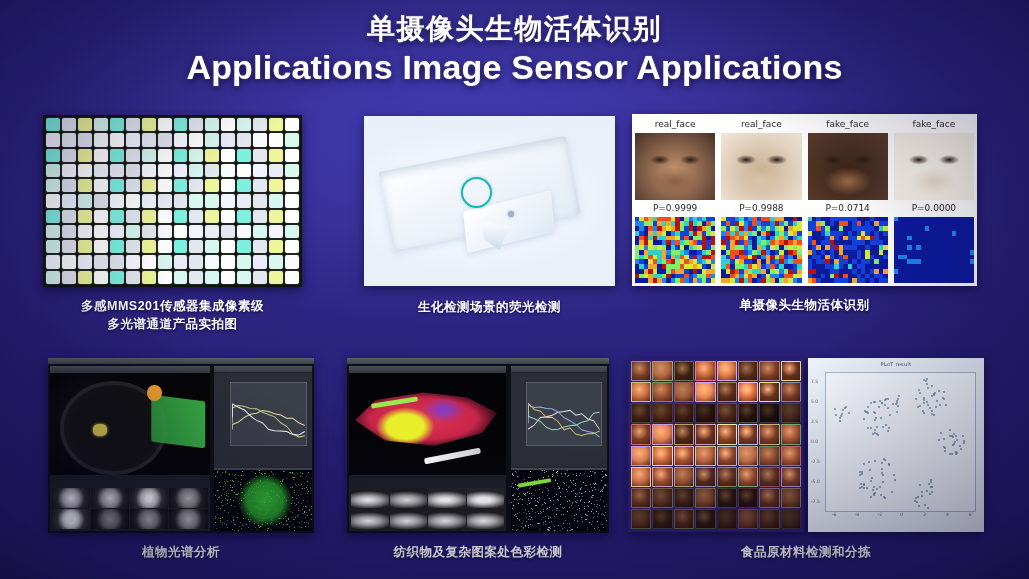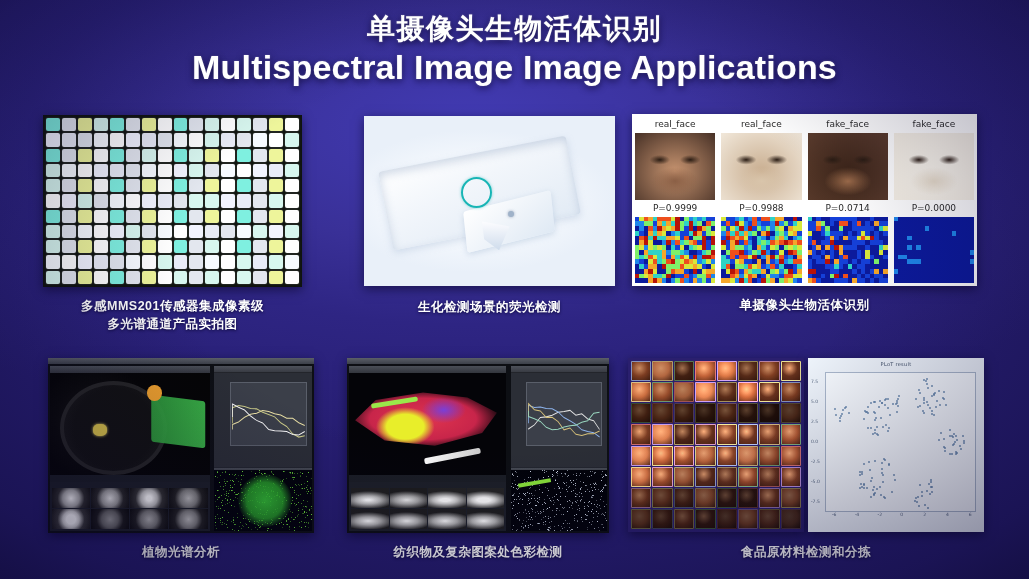--- a/index.html
+++ b/index.html
@@ -127,21 +127,21 @@
   .sc-pt{position:absolute;width:2px;height:2px;border-radius:50%;background:#5d7fa8;opacity:.85;}
   .sc-tick{position:absolute;font-size:4.5px;color:#5a6a82;font-family:"DejaVu Sans",sans-serif;}
 </style>
 </head>
 <body>
 
 <div id="slide">
 
   <div class="title-wrap">
     <div class="title-cn">单摄像头生物活体识别</div>
-    <div class="title-en">Multispectral Image Image Applications</div>
+    <div class="title-en">Applications Image Sensor Applications</div>
   </div>
 
   <div class="panel" id="p1" style="left:43px;top:115px;">
     <div class="frame">
       <div class="mfa" id="mfa">
           <i style="background: rgb(127, 240, 224);"></i>
           <i style="background: rgb(227, 231, 239);"></i>
           <i style="background: rgb(238, 245, 155);"></i>
           <i style="background: rgb(216, 247, 239);"></i>
           <i style="background: rgb(127, 240, 224);"></i>

